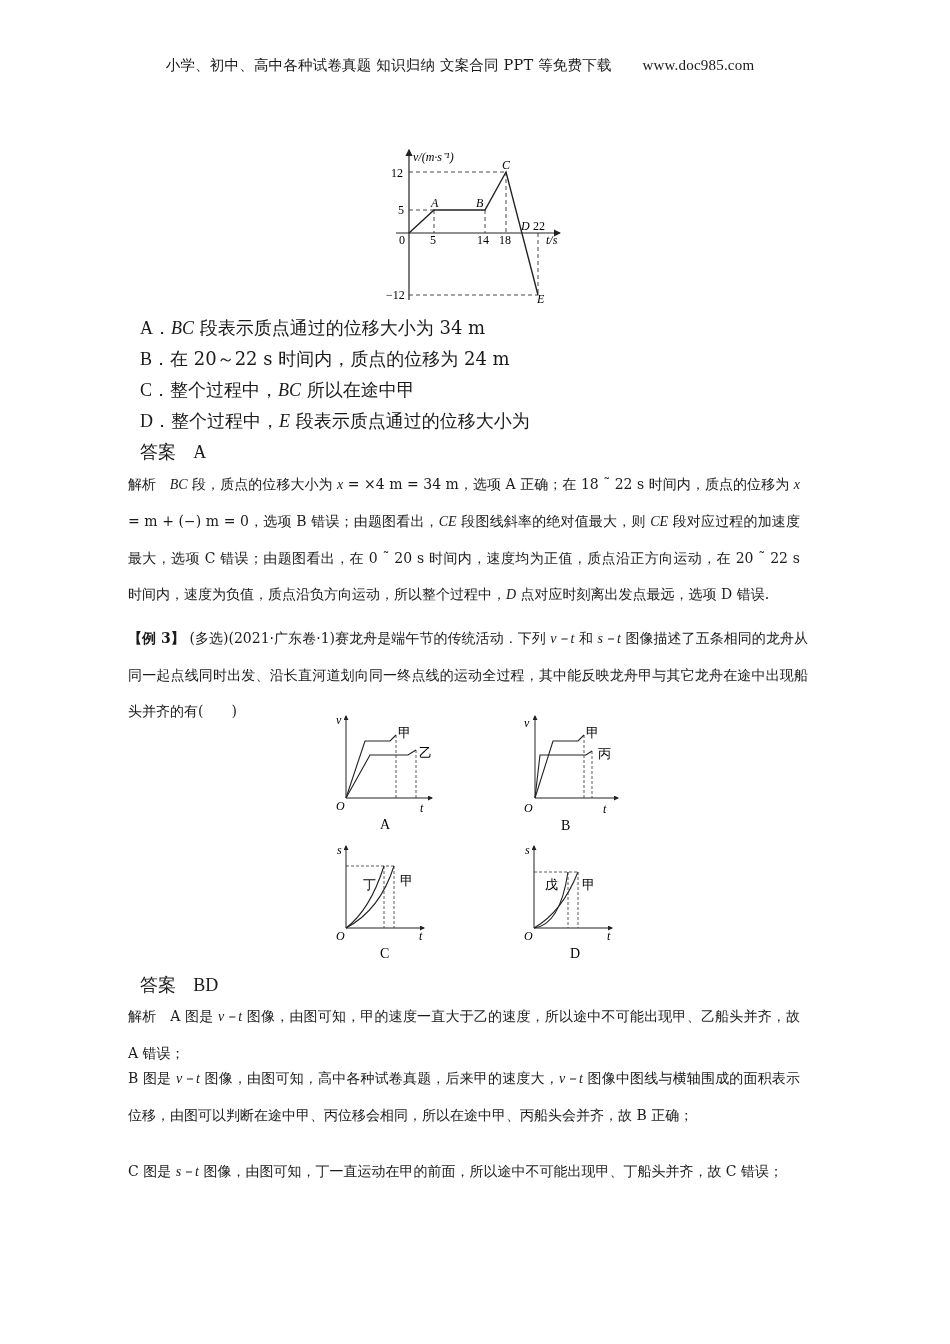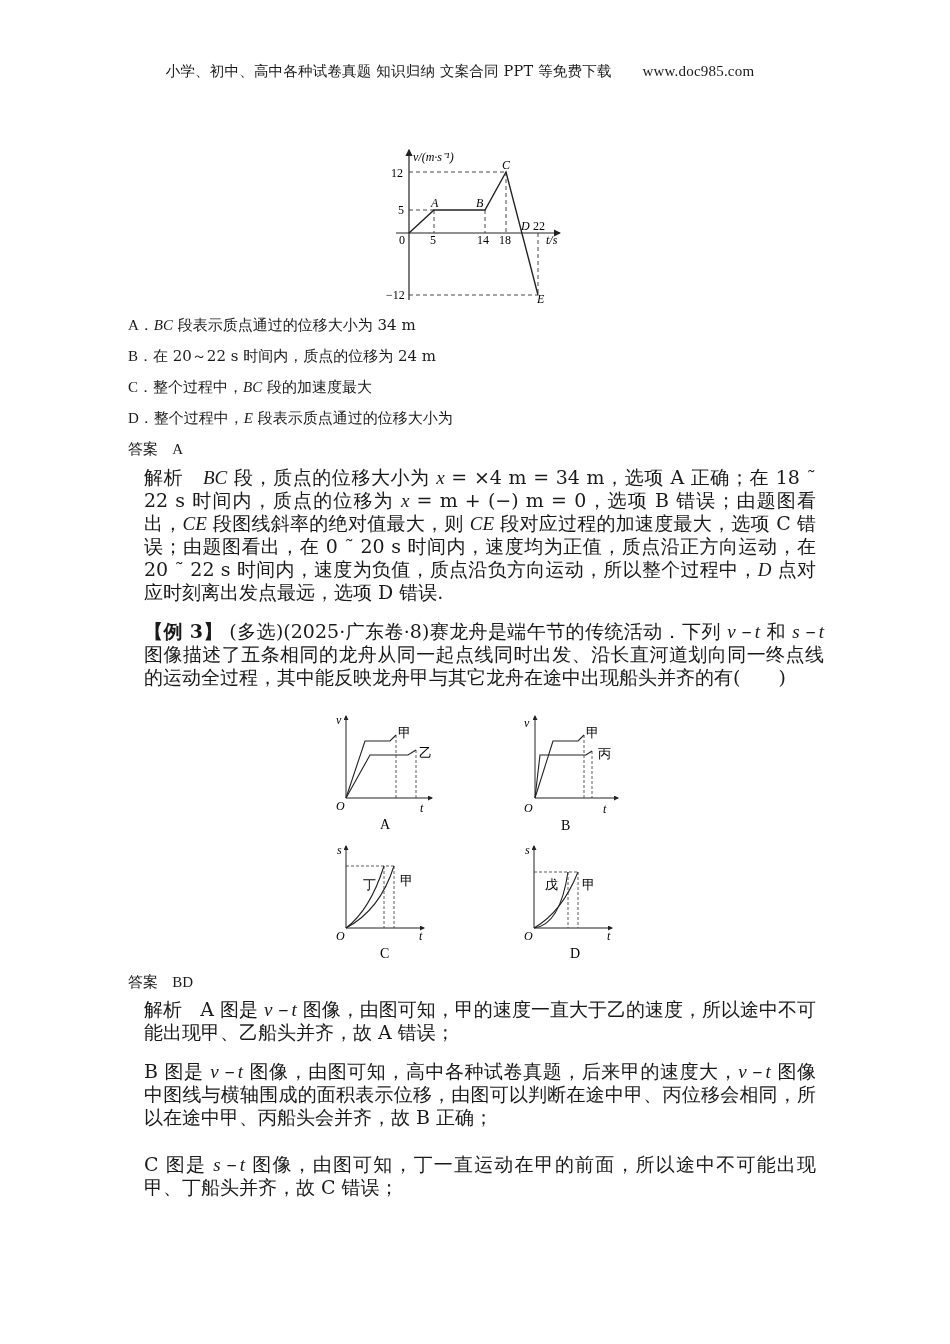--- a/index.html
+++ b/index.html
@@ -1,22 +1,22 @@
 <!DOCTYPE html>
 <html><head>
 <meta charset="utf-8">
 <style>
   html, body { margin: 0; padding: 0; background: #ffffff; }
   body { width: 950px; height: 1344px; position: relative; overflow: hidden;
          font-family: "DejaVu Serif", "Liberation Serif", serif; color: #1a1a1a; }
-  .header { position: absolute; left: 0; top: 62px; width: 920px; text-align: center;
+  .header { position: absolute; left: 0; top: 56px; width: 920px; text-align: center;
             font-size: 14.5px; letter-spacing: 0.2px; }
   .header .url { margin-left: 26px; font-family: "Liberation Serif", serif; font-size: 15px; }
-  .line { position: absolute; left: 128px; font-size: 15px; white-space: nowrap; }
-  .para { position: absolute; left: 144px; width: 672px; font-size: 19px; line-height: 23px;
+  .line { position: absolute; left: 140px; font-size: 18px; white-space: nowrap; }
+  .para { position: absolute; left: 128px; width: 672px; font-size: 14px; line-height: 36px;
           text-align: justify; }
   .it { font-style: italic; font-family: "Liberation Serif", serif; }
   .lat { font-family: "Liberation Serif", serif; }
   .b { font-weight: bold; }
   svg text { font-family: "Liberation Serif", serif; }
   .fig { position: absolute; }
   .cap { font-family: "Liberation Serif", serif; font-size: 14px; }
 </style>
 </head>
 <body>
@@ -65,35 +65,35 @@
   <text x="537" y="303" font-size="12" font-style="italic">E</text>
 </svg>
 
 <div class="line" style="top:316px">
   <span class="lat">A．</span><span></span><span class="it">BC</span><span> 段表示质点通过的位移大小为 34 m</span>
 </div>
 <div class="line" style="top:347px">
   <span class="lat">B．</span><span>在 20～22 s 时间内，质点的位移为 24 m</span>
 </div>
 <div class="line" style="top:378px">
-  <span class="lat">C．</span><span>整个过程中，</span><span class="it">BC</span><span> 段的加速度最大</span>
+  <span class="lat">C．</span><span>整个过程中，</span><span class="it">BC</span><span> 所以在途中甲</span>
 </div>
 <div class="line" style="top:409px">
   <span class="lat">D．</span><span>整个过程中，</span><span class="it">E</span><span> 段表示质点通过的位移大小为</span>
 </div>
 <div class="line" style="top:440px">
   <span>答案</span>&nbsp;&nbsp;&nbsp;<span class="lat">A</span>
 </div>
 
 <div class="para" style="top:466px">
   <span>解析</span>&nbsp;&nbsp;&nbsp;<span class="it">BC</span><span> 段，质点的位移大小为 </span><span class="it">x</span><span> = ×4 m = 34 m，选项 A 正确；在 18 ˜ 22 s 时间内，质点的位移为 </span><span class="it">x</span><span> = m + (−) m = 0，选项 B 错误；由题图看出，</span><span class="it">CE</span><span> 段图线斜率的绝对值最大，则 </span><span class="it">CE</span><span> 段对应过程的加速度最大，选项 C 错误；由题图看出，在 0 ˜ 20 s 时间内，速度均为正值，质点沿正方向运动，在 20 ˜ 22 s 时间内，速度为负值，质点沿负方向运动，所以整个过程中，</span><span class="it">D</span><span> 点对应时刻离出发点最远，选项 D 错误.</span>
 </div>
 
 <div class="para" style="top:620px;width:680px">
-  <span class="b">【例 3】</span><span> (多选)(2025·广东卷·8)赛龙舟是端午节的传统活动．下列 </span><span class="it">v－t</span><span> 和 </span><span class="it">s－t</span><span> 图像描述了五条相同的龙舟从同一起点线同时出发、沿长直河道划向同一终点线的运动全过程，其中能反映龙舟甲与其它龙舟在途中出现船头并齐的有(　　)</span>
+  <span class="b">【例 3】</span><span> (多选)(2021·广东卷·1)赛龙舟是端午节的传统活动．下列 </span><span class="it">v－t</span><span> 和 </span><span class="it">s－t</span><span> 图像描述了五条相同的龙舟从同一起点线同时出发、沿长直河道划向同一终点线的运动全过程，其中能反映龙舟甲与其它龙舟在途中出现船头并齐的有(　　)</span>
 </div>
 
 <svg class="fig" style="left:320px;top:710px" width="130" height="130" viewBox="0 0 130 130">
   <defs>
       <marker id="ar2" markerWidth="5" markerHeight="5" refX="4" refY="2.5" orient="auto">
         <path d="M0,0 L5,2.5 L0,5 z" fill="#222"></path>
       </marker>
     </defs>
   <line x1="26" y1="88" x2="26" y2="6" stroke="#222" stroke-width="1" marker-end="url(#ar2)"></line>
   <line x1="26" y1="88" x2="112" y2="88" stroke="#222" stroke-width="1" marker-end="url(#ar2)"></line>

